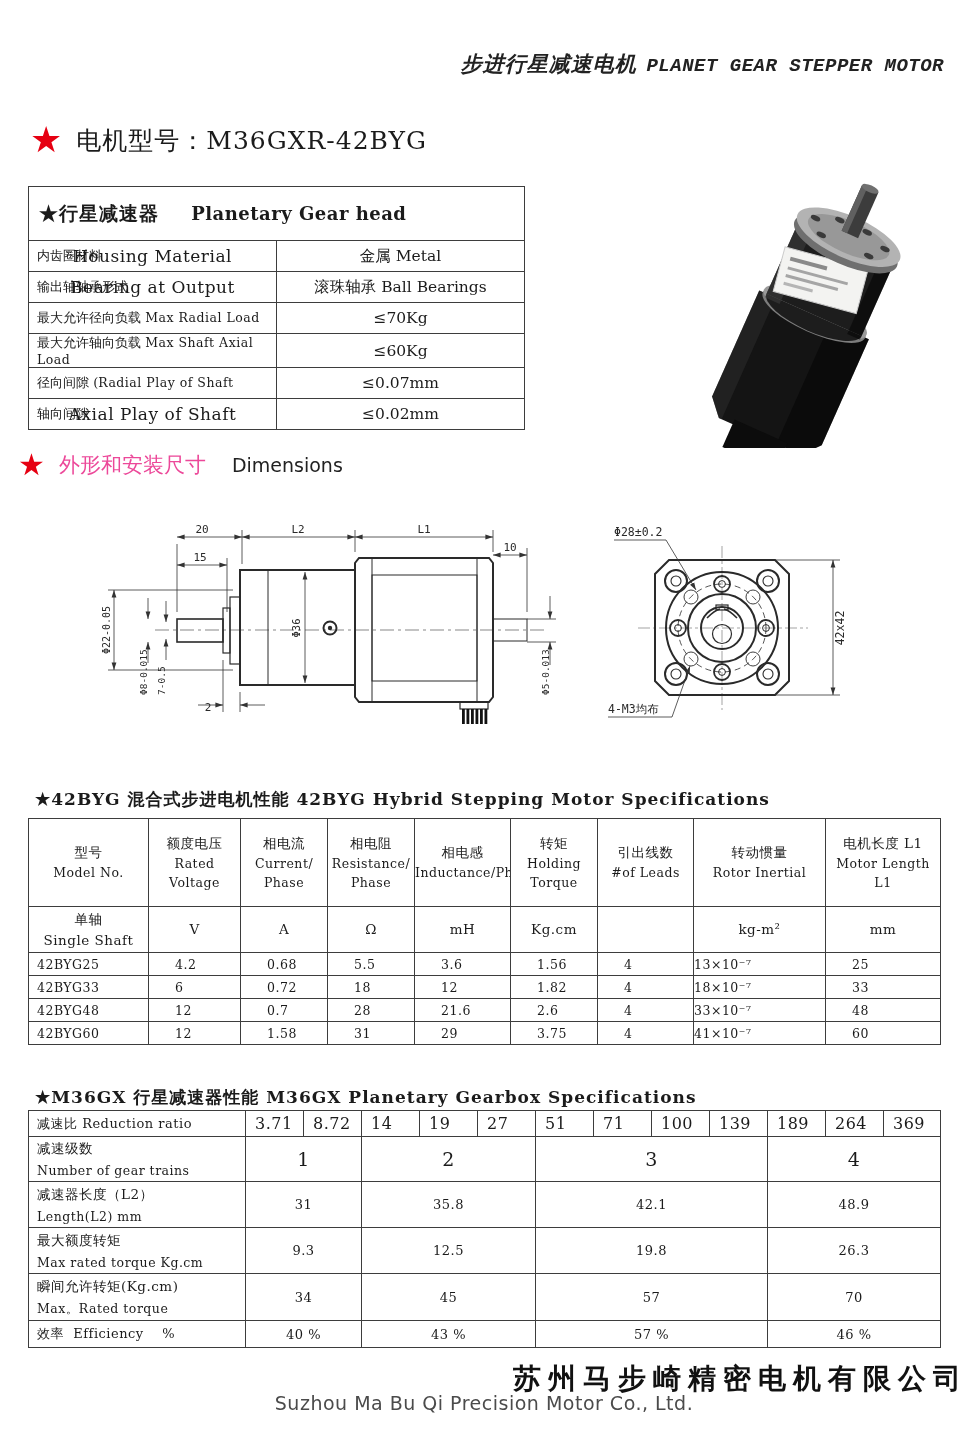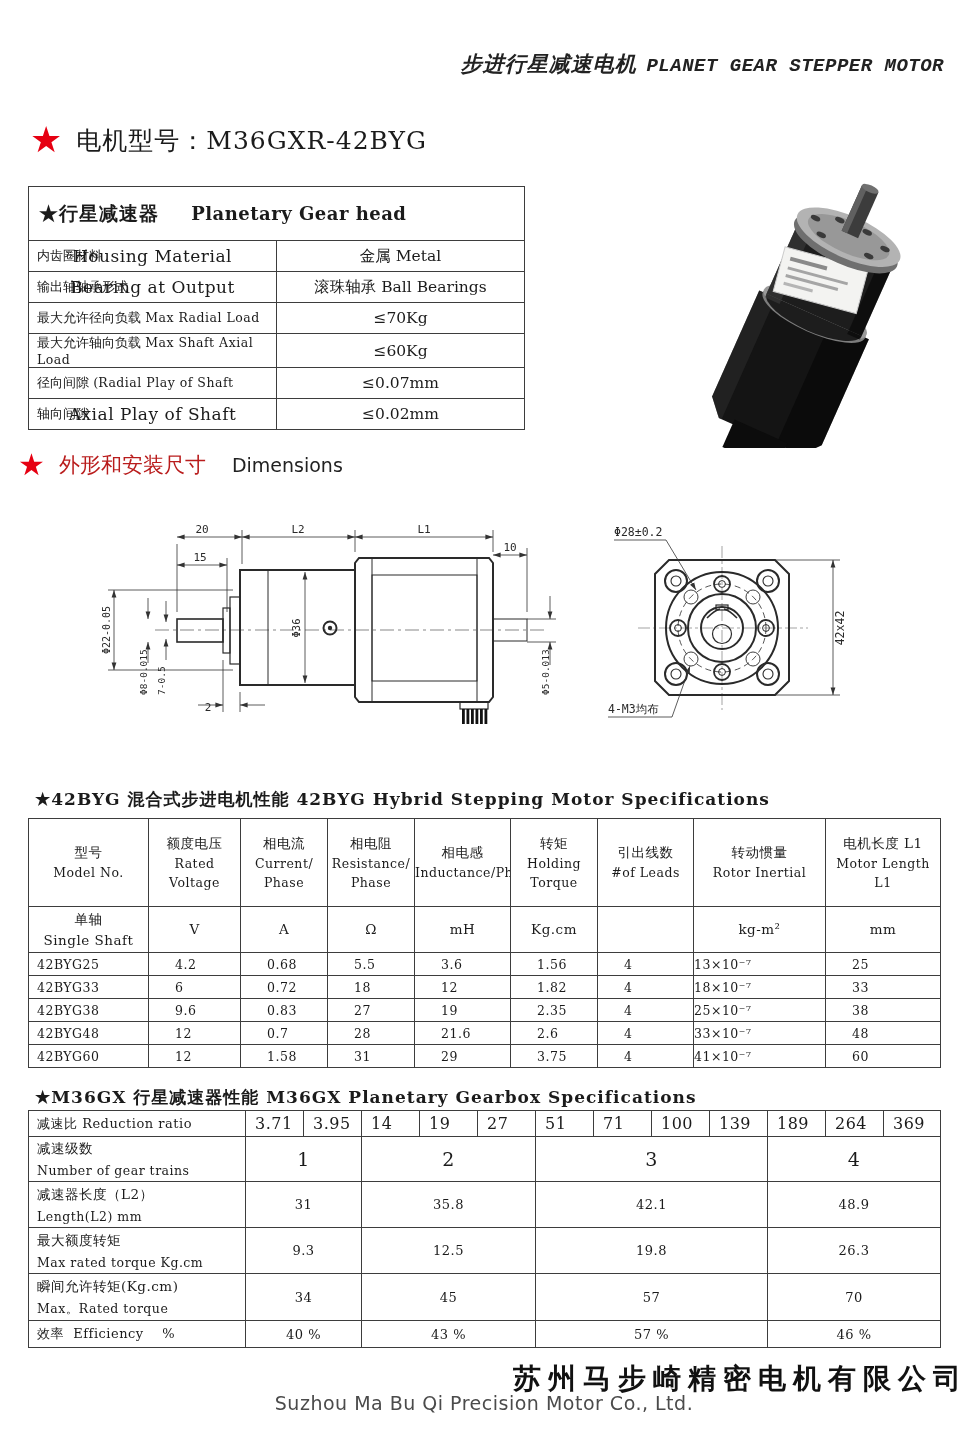--- a/index.html
+++ b/index.html
@@ -38,21 +38,21 @@
   .ghd tr.split td.lab .zh { position:absolute; left:8px; top:50%; transform:translateY(-50%); font-size:13px; }
   .ghd tr.split td.lab .en { display:block; text-align:center; font-size:17px; letter-spacing:0.5px; }
   .ghd tr.inline td.lab { padding-left:8px; }
   .ghd tr.inline td.lab .en { font-size:12.5px; letter-spacing:0.5px; }
   .ghd td.val { text-align:center; font-size:15.5px; }
 
   
   .dim-heading { top:450px; left:18px; display:flex; align-items:center;
     font-family:"DejaVu Sans","Liberation Sans",sans-serif; }
   .dim-heading .star { font-size:30px; margin-right:14px; }
-  .dim-heading .zh { font-size:21px; color:#b91c1c; }
+  .dim-heading .zh { font-size:21px; color:#ec4899; }
   .dim-heading .en { font-size:19px; color:#222; margin-left:26px; }
   svg text { font-family:"DejaVu Sans Mono","Liberation Mono",monospace; fill:#2a2a2a; }
 
   
   .sec-title { left:35px; font-size:17px; font-weight:bold; letter-spacing:1px; white-space:nowrap; }
   .sec-title.motor { top:788px; }
   .sec-title.gearbox { top:1086px; }
 
   
   .mot { left:28px; top:818px; width:912px; }
@@ -427,31 +427,20 @@
         <td>6</td>
         <td>0.72</td>
         <td>18</td>
         <td>12</td>
         <td>1.82</td>
         <td>4</td>
         <td class="ctr">18×10⁻⁷</td>
         <td>33</td>
   </tr>
   <tr class="dr">
-    <td>42BYG38</td>
-        <td>9.6</td>
-        <td>0.83</td>
-        <td>27</td>
-        <td>19</td>
-        <td>2.35</td>
-        <td>4</td>
-        <td class="ctr">25×10⁻⁷</td>
-        <td>38</td>
-  </tr>
-  <tr class="dr">
     <td>42BYG48</td>
         <td>12</td>
         <td>0.7</td>
         <td>28</td>
         <td>21.6</td>
         <td>2.6</td>
         <td>4</td>
         <td class="ctr">33×10⁻⁷</td>
         <td>48</td>
   </tr>
@@ -484,21 +473,21 @@
       <col style="width:58px">
     <col style="width:58px">
       <col style="width:58px">
       <col style="width:58px">
       <col style="width:57px">
   </colgroup>
   <tbody>
       <tr class="ratio">
     <td class="lab">减速比 Reduction ratio</td>
     <td class="num">3.71</td>
-    <td class="num">3.95</td>
+    <td class="num">8.72</td>
     <td class="num">14</td>
     <td class="num">19</td>
     <td class="num">27</td>
     <td class="num">51</td>
     <td class="num">71</td>
     <td class="num">100</td>
     <td class="num">139</td>
     <td class="num">189</td>
     <td class="num">264</td>
     <td class="num">369</td>

